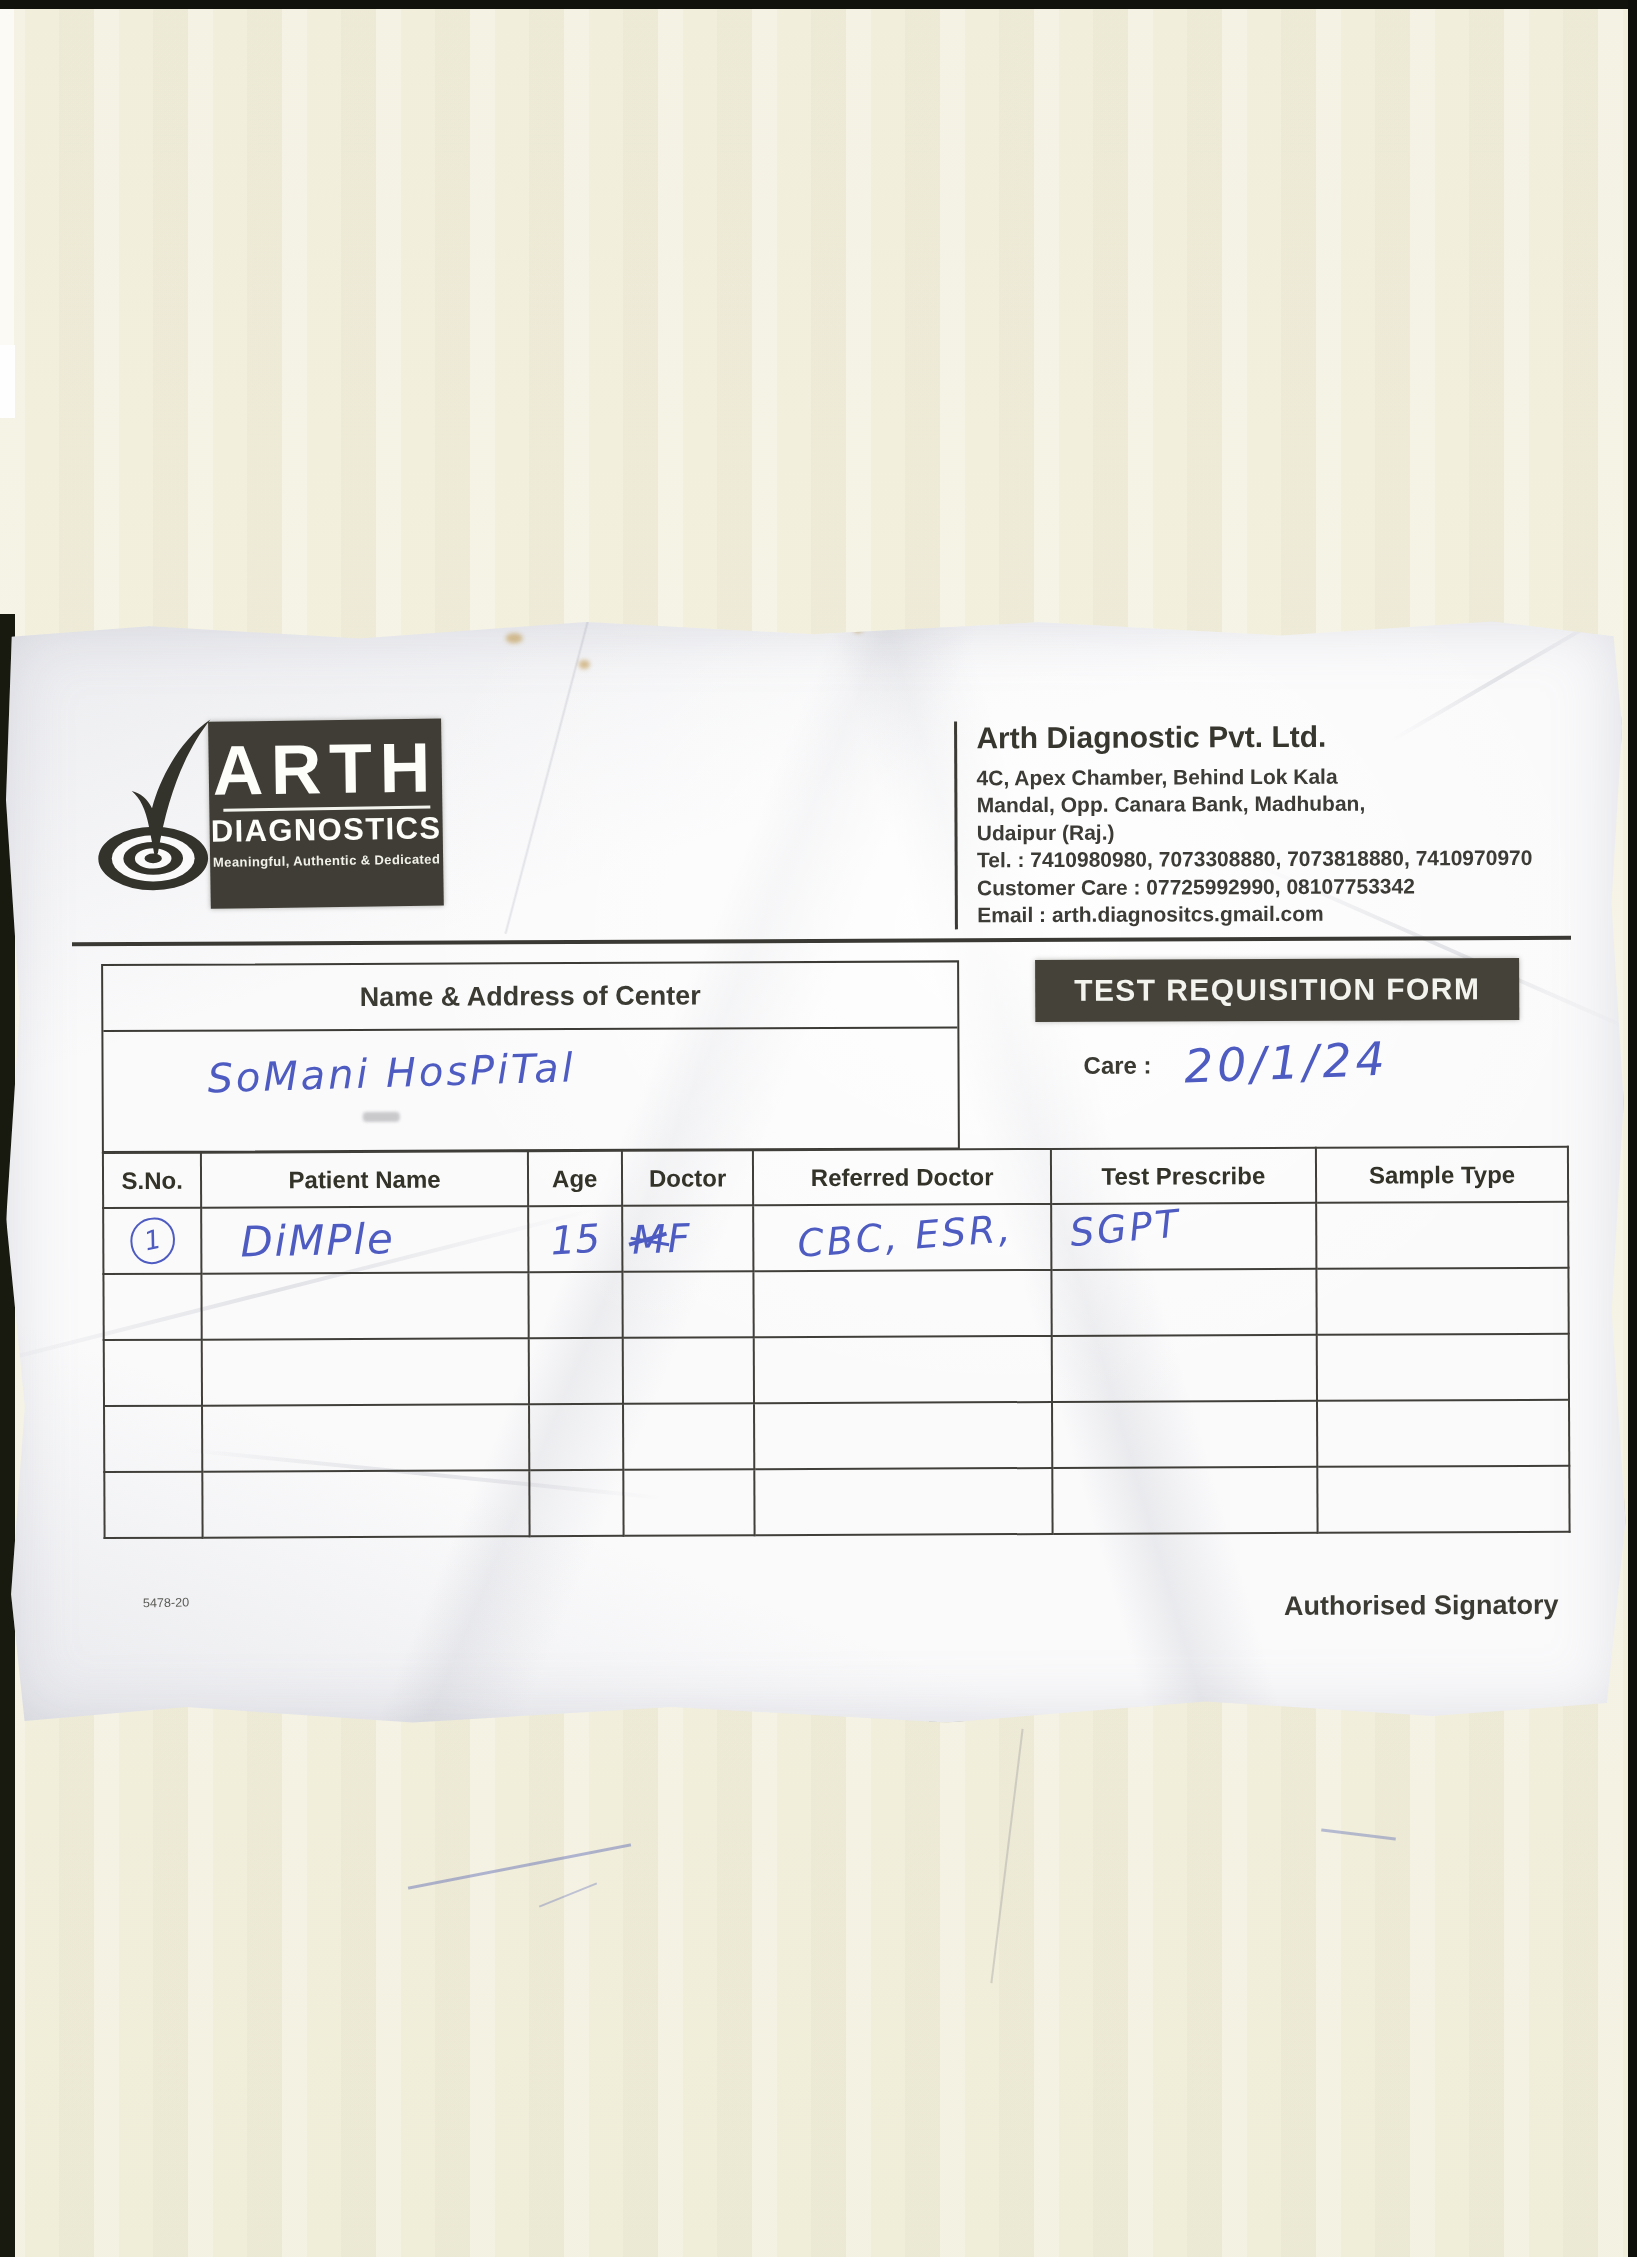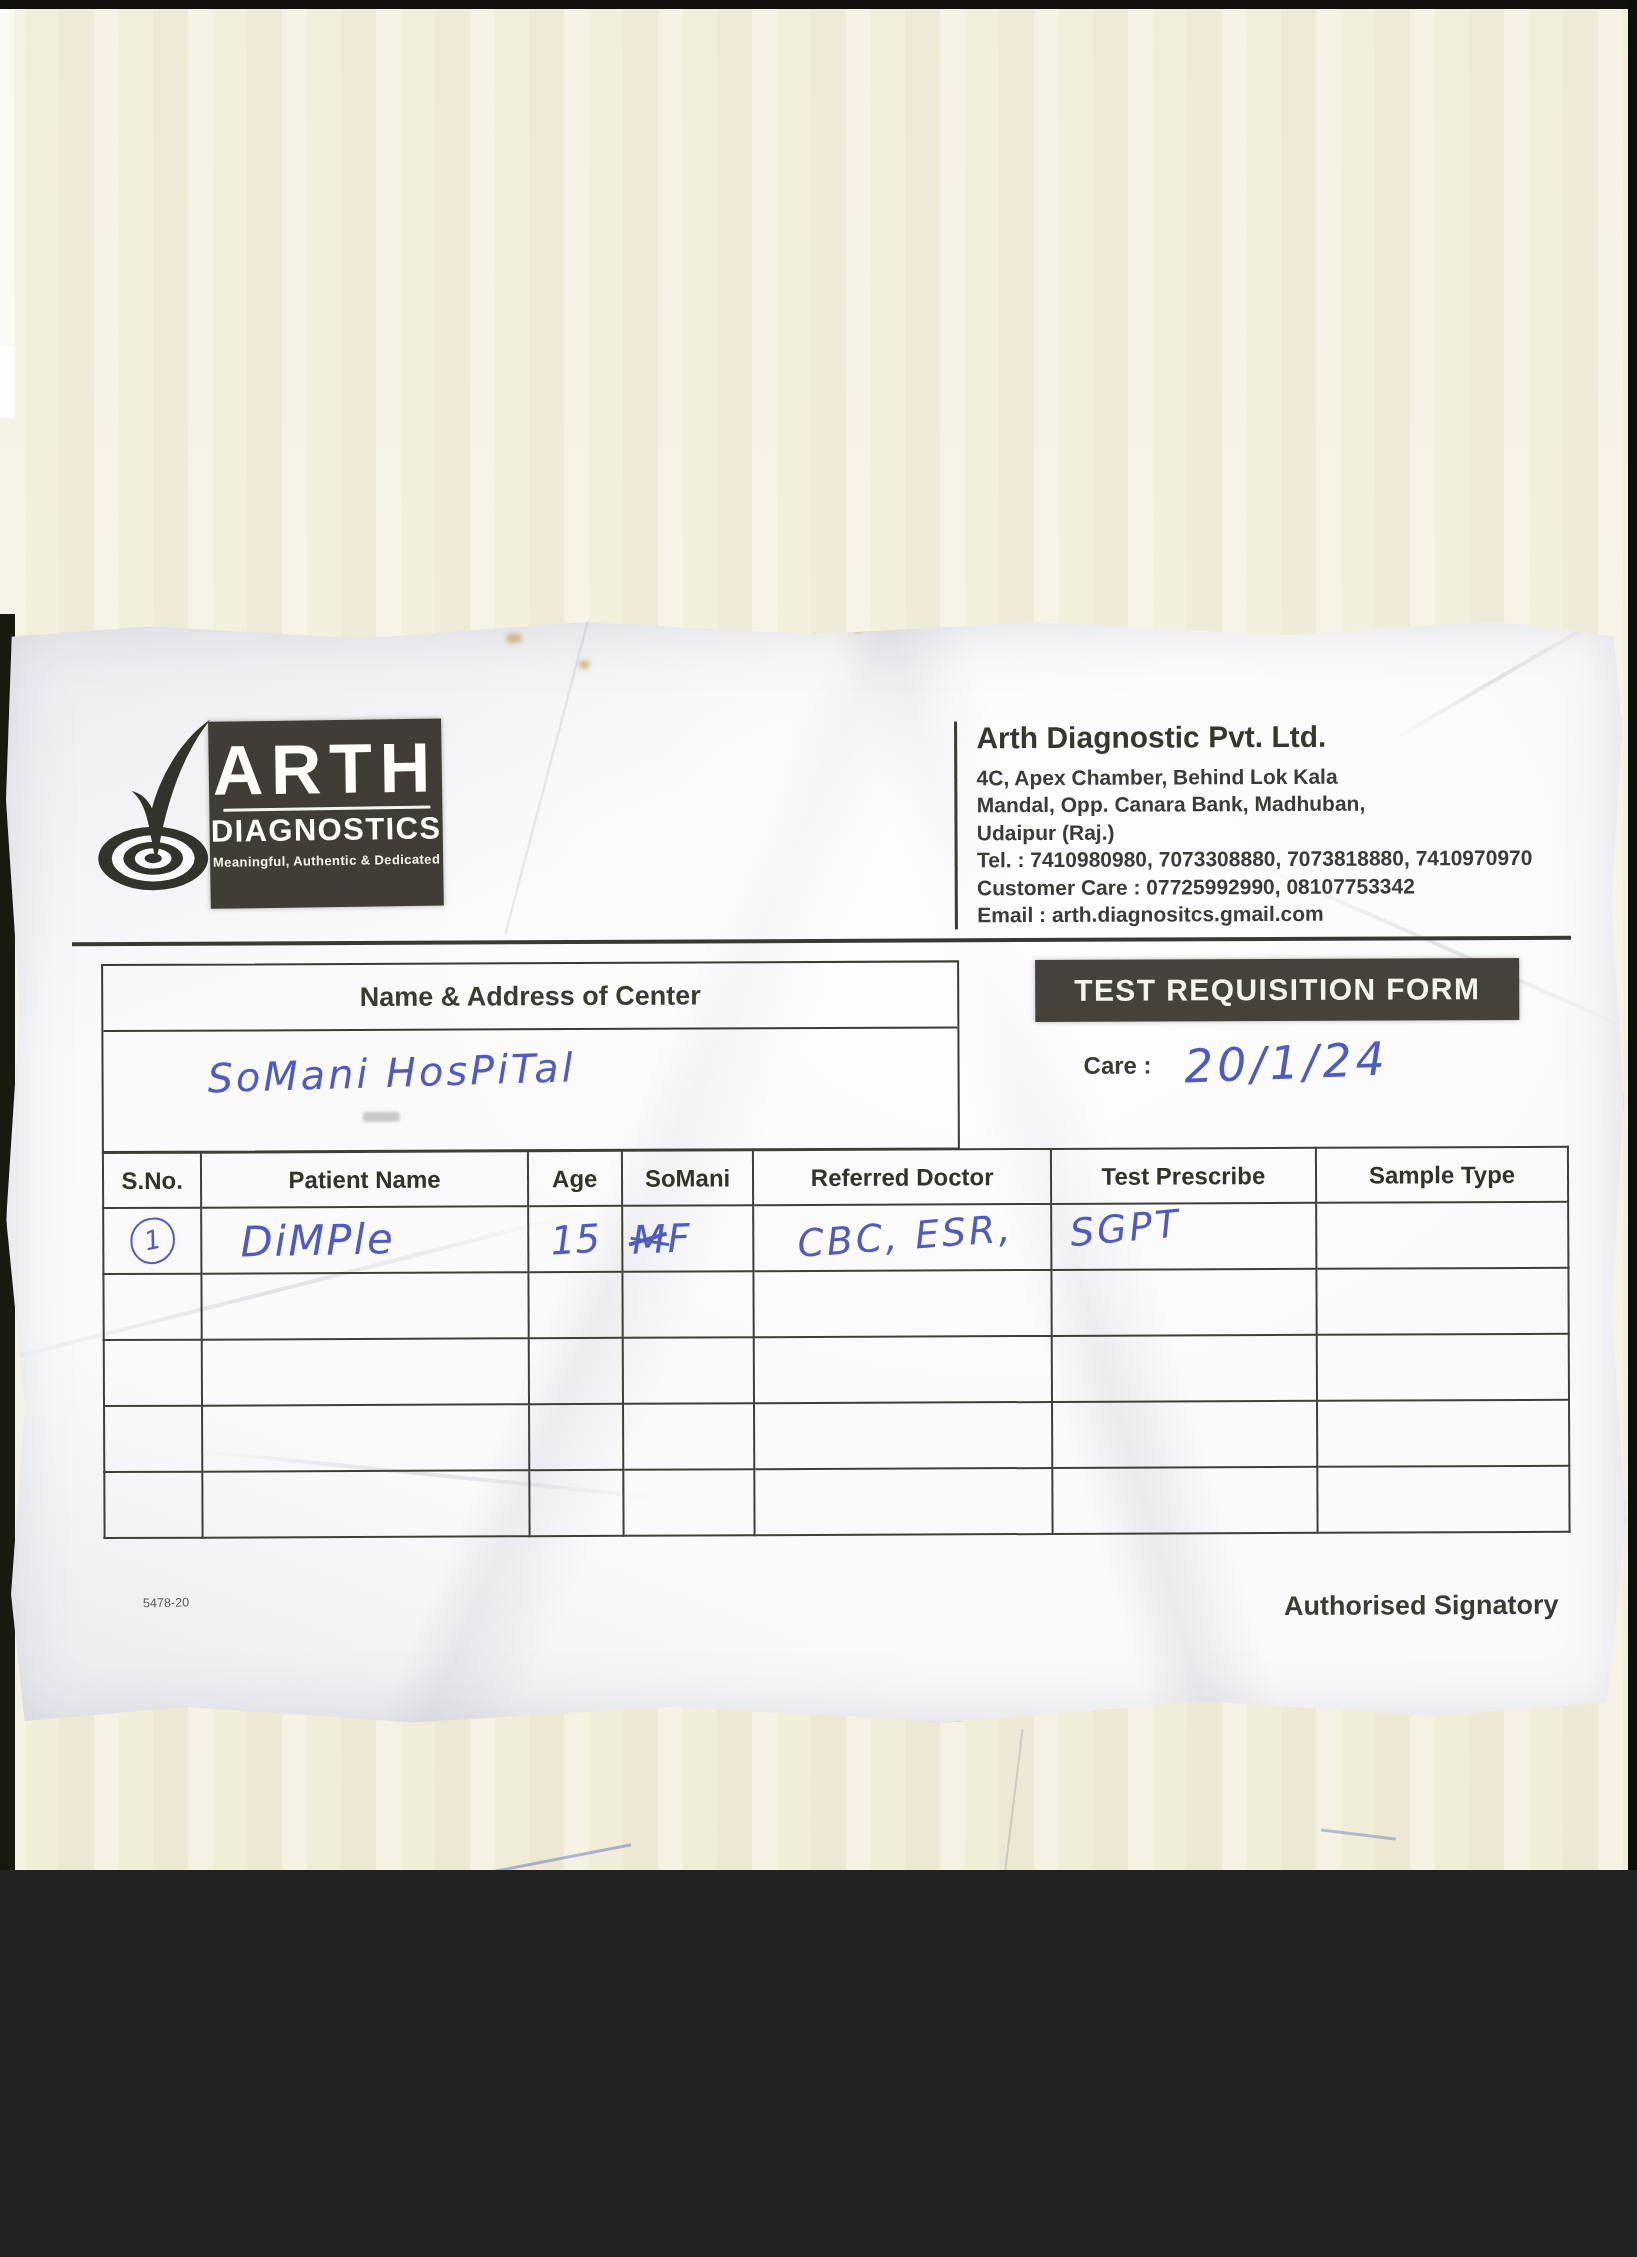--- a/index.html
+++ b/index.html
@@ -1,17 +1,17 @@
 <!DOCTYPE html>
 <html><head>
 <meta charset="utf-8">
 <style>
   html,body{margin:0;padding:0;background:#222;}
   body{width:1638px;height:2257px;overflow:hidden;font-family:"Liberation Sans",sans-serif;}
-  .scan{position:relative;width:1638px;height:1870px;overflow:hidden;
+  .scan{position:relative;width:1638px;height:2257px;overflow:hidden;
     background:
       repeating-linear-gradient(90deg, rgba(255,255,255,.25) 0 25px, rgba(255,255,255,0) 25px 59px, rgba(210,205,180,.14) 59px 94px),
       linear-gradient(180deg,#f1eedb 0%,#f3f0de 40%,#f0edd9 100%);}
   .strip-top{position:absolute;left:0;top:0;width:1638px;height:8.7px;background:#12120c;}
   .strip-right{position:absolute;right:0;top:0;width:9.7px;height:2257px;background:#0e0f0a;}
   .strip-left{position:absolute;left:0;top:614px;width:15.4px;height:1643px;background:#181a10;}
   .left-light{position:absolute;left:0;top:8.7px;width:13.5px;height:336px;background:#fbfaf4;}
   .white-notch{position:absolute;left:0;top:345px;width:14.5px;height:73px;background:#fefefe;}
 
   
@@ -153,21 +153,21 @@
           <col style="width:9.0%">
         <col style="width:20.3%">
           <col style="width:18.1%">
           <col style="width:17.2%">
       </colgroup>
       <thead>
         <tr>
           <th>S.No.</th>
           <th>Patient Name</th>
           <th>Age</th>
-          <th>SoMani</th>
+          <th>Doctor</th>
           <th>Referred Doctor</th>
           <th>Test Prescribe</th>
           <th>Sample Type</th>
         </tr>
       </thead>
       <tbody>
         <tr>
           <td class="cell-sno"><span class="circled hw">1</span></td>
           <td><span class="hw hw-name">DiMPle</span></td>
           <td>

